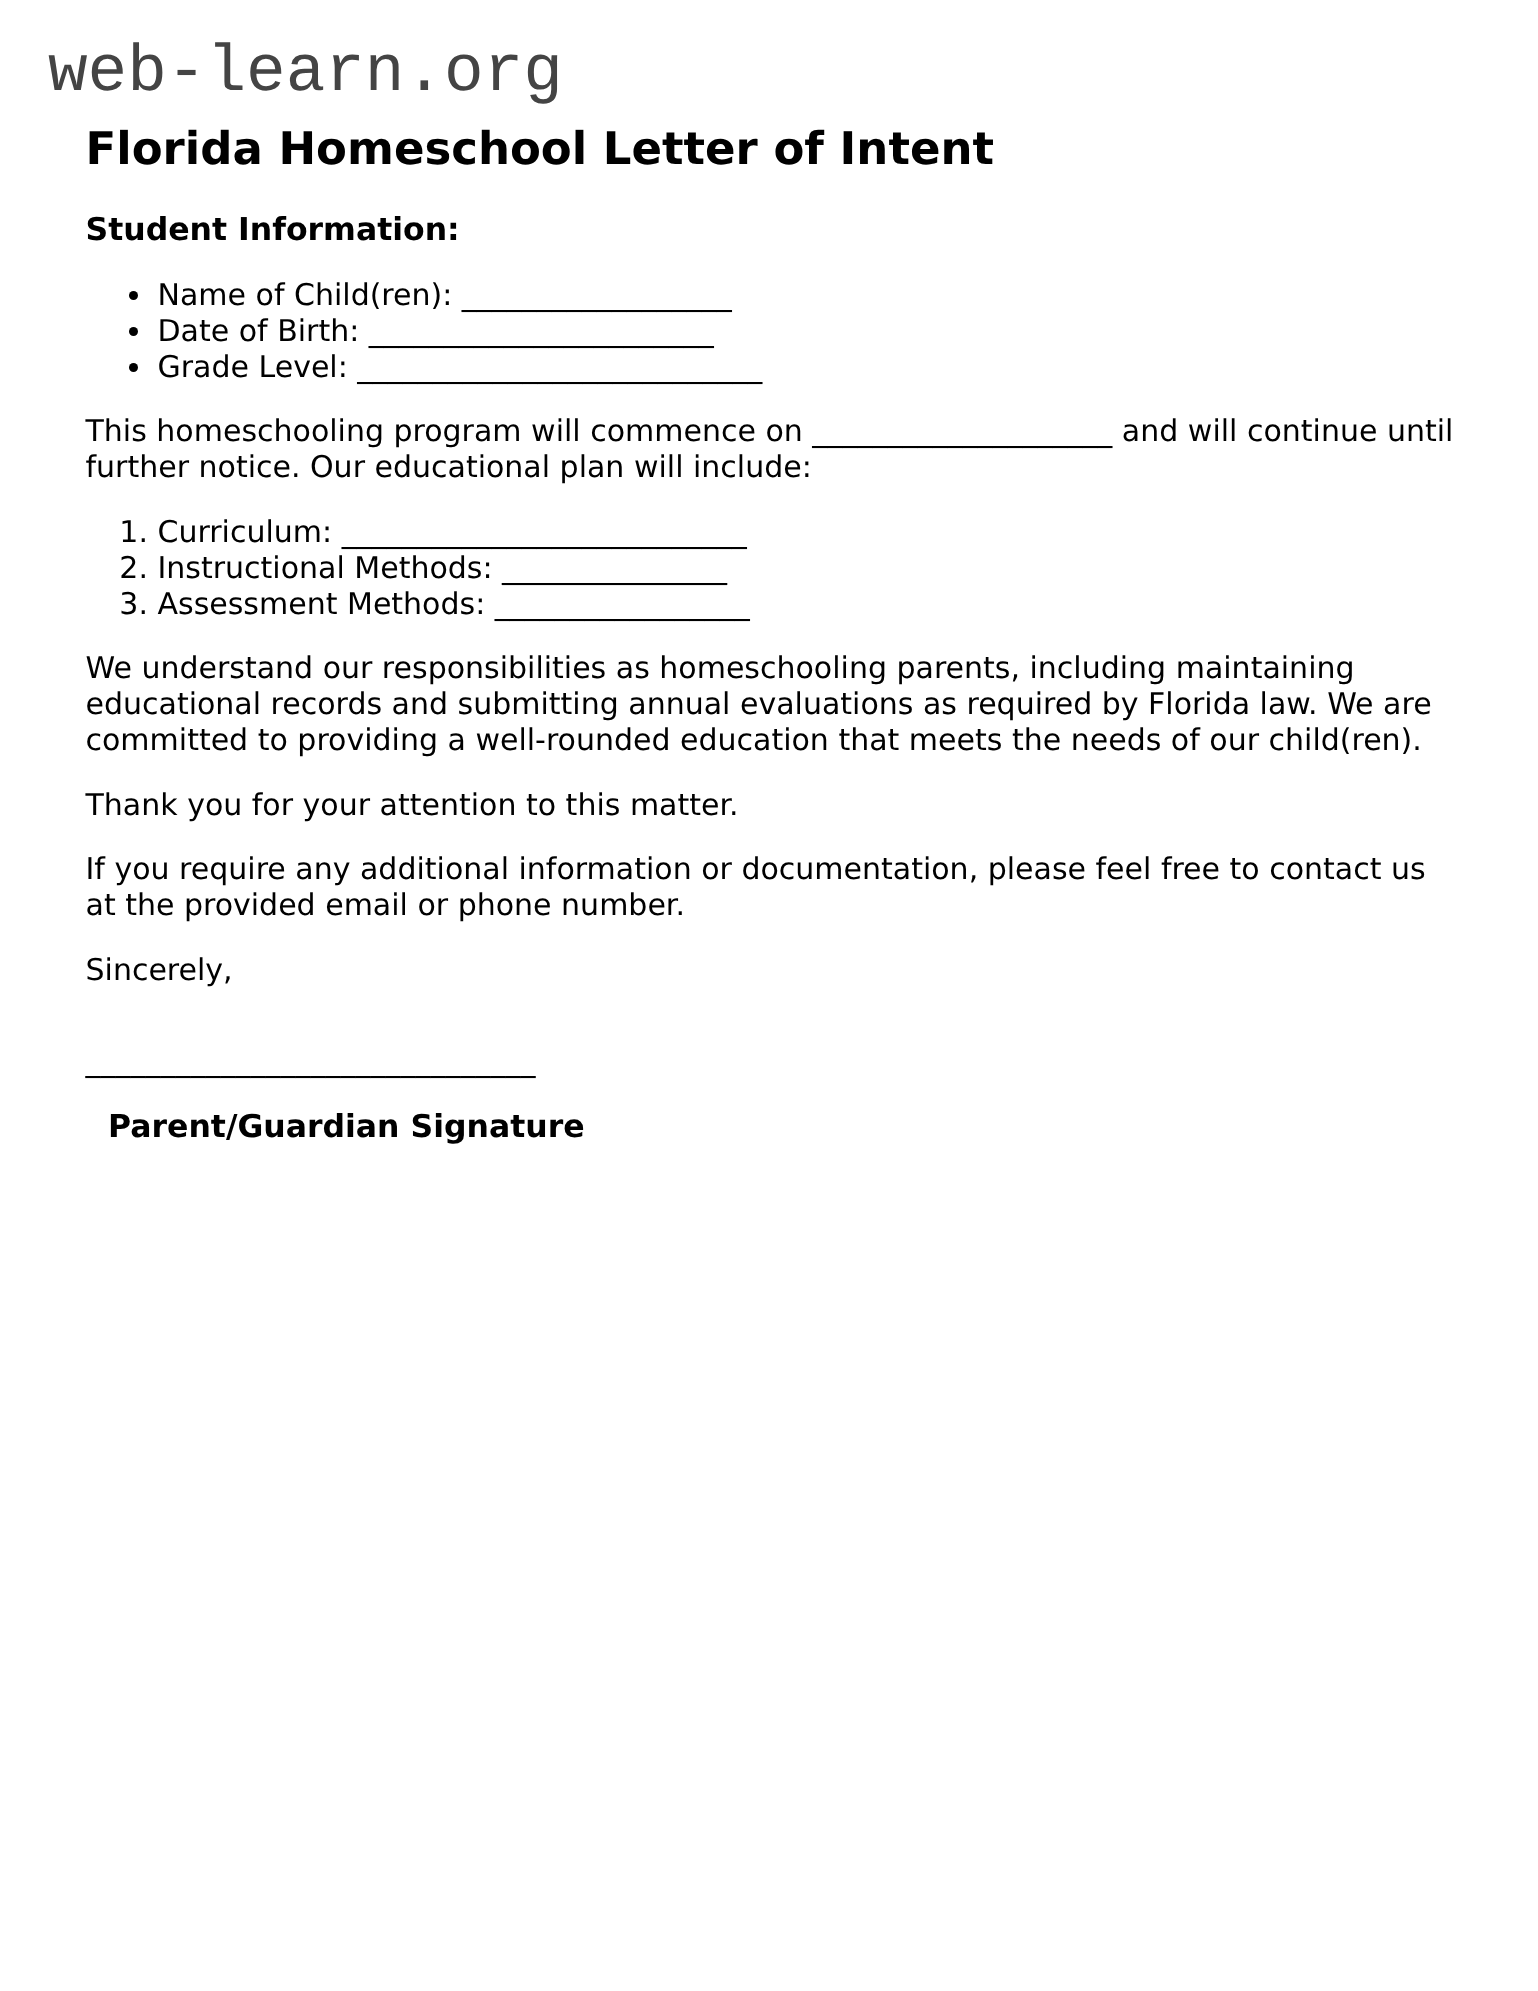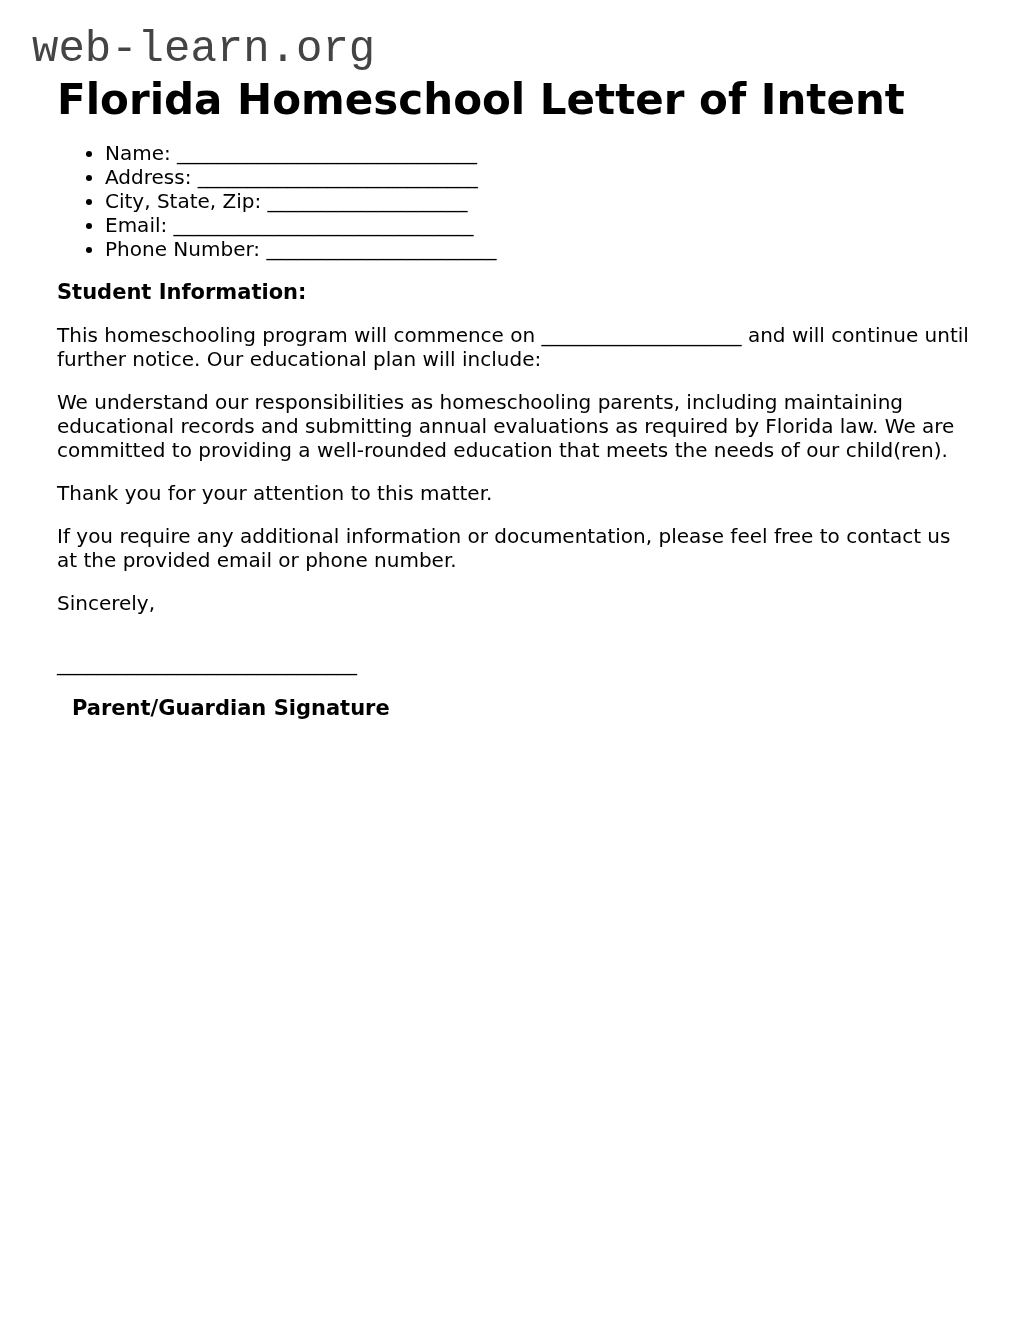--- a/index.html
+++ b/index.html
@@ -26,21 +26,21 @@
     font-family: "Liberation Mono", "DejaVu Sans Mono", monospace;
     font-size: 44px;
     line-height: 44px;
     font-weight: normal;
     color: #444444;
     margin: 0 0 0 -25px;
     white-space: pre;
   }
   h1.title {
     font-family: "DejaVu Sans", sans-serif;
-    font-size: 42px;
+    font-size: 30px;
     line-height: 44px;
     font-weight: bold;
     margin: 7px 0 0 0;
     white-space: pre;
   }
   .content p {
     margin: 19px 0;
     white-space: pre;
   }
   .content p.salutation {
@@ -75,34 +75,37 @@
 
   <div class="logo">web-learn.org</div>
 
   <h1 class="title">Florida Homeschool Letter of Intent</h1>
 
   <div class="content">
 
 
 
 
-    <ul class="blank-list">
-      <li>Name: ______________________________</li>
-      <li>Address: ____________________________</li>
-      <li>City, State, Zip: ____________________</li>
-      <li>Email: ______________________________</li>
-      <li>Phone Number: _______________________</li>
-    </ul>
 
     <h3 class="section-heading">Student Information:</h3>
 
+    <ul class="blank-list">
+      <li>Name of Child(ren): __________________</li>
+      <li>Date of Birth: _______________________</li>
+      <li>Grade Level: ___________________________</li>
+    </ul>
 
     <p>This homeschooling program will commence on ____________________ and will continue until
 further notice. Our educational plan will include:</p>
 
+    <ol class="blank-list">
+      <li>Curriculum: ___________________________</li>
+      <li>Instructional Methods: _______________</li>
+      <li>Assessment Methods: _________________</li>
+    </ol>
 
     <p>We understand our responsibilities as homeschooling parents, including maintaining
 educational records and submitting annual evaluations as required by Florida law. We are
 committed to providing a well-rounded education that meets the needs of our child(ren).</p>
 
     <p>Thank you for your attention to this matter.</p>
 
     <p>If you require any additional information or documentation, please feel free to contact us
 at the provided email or phone number.</p>
 

